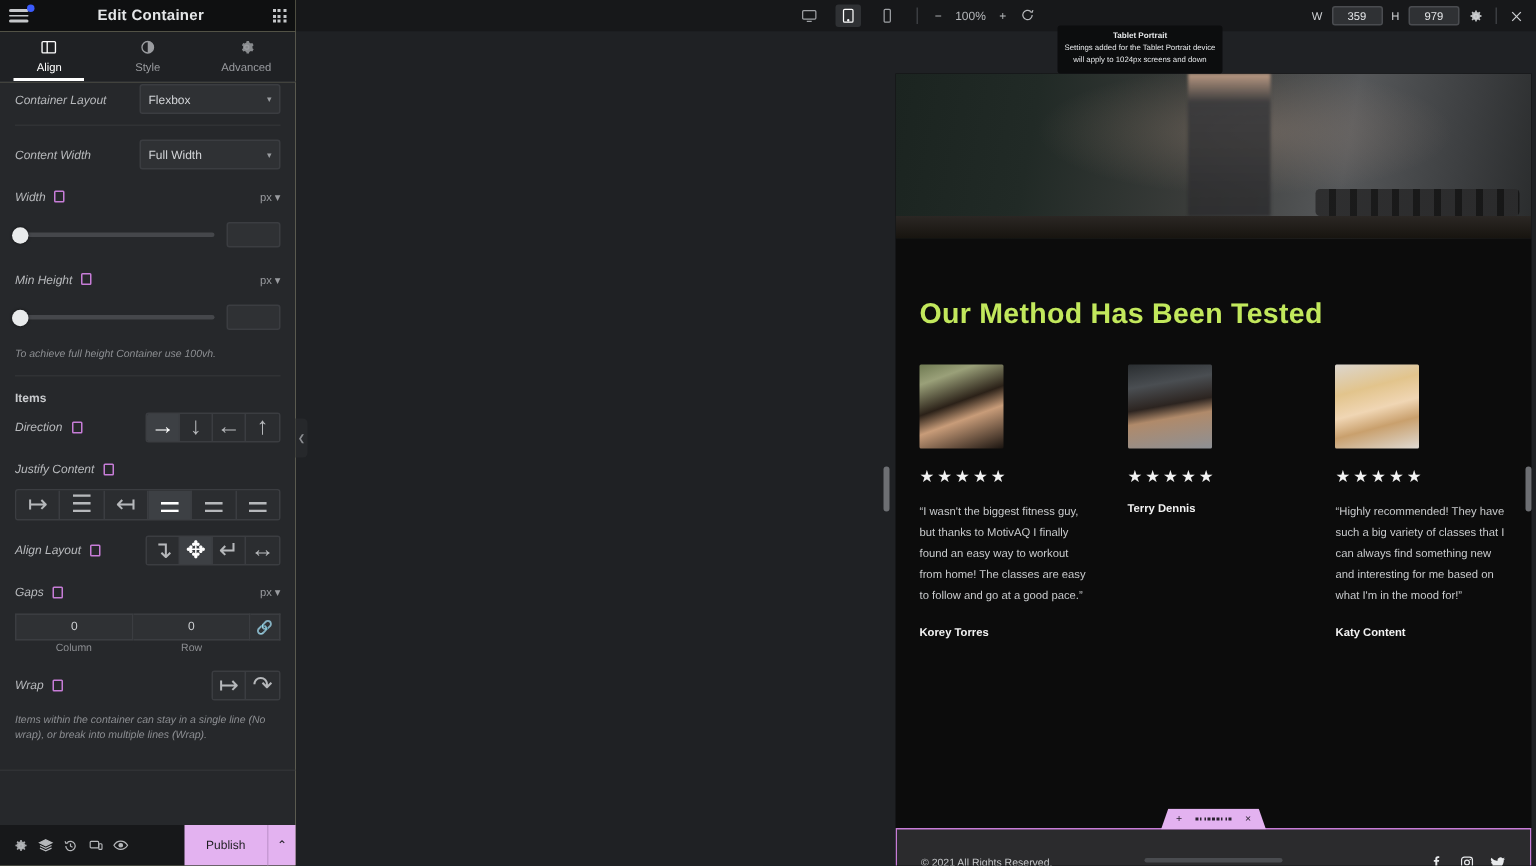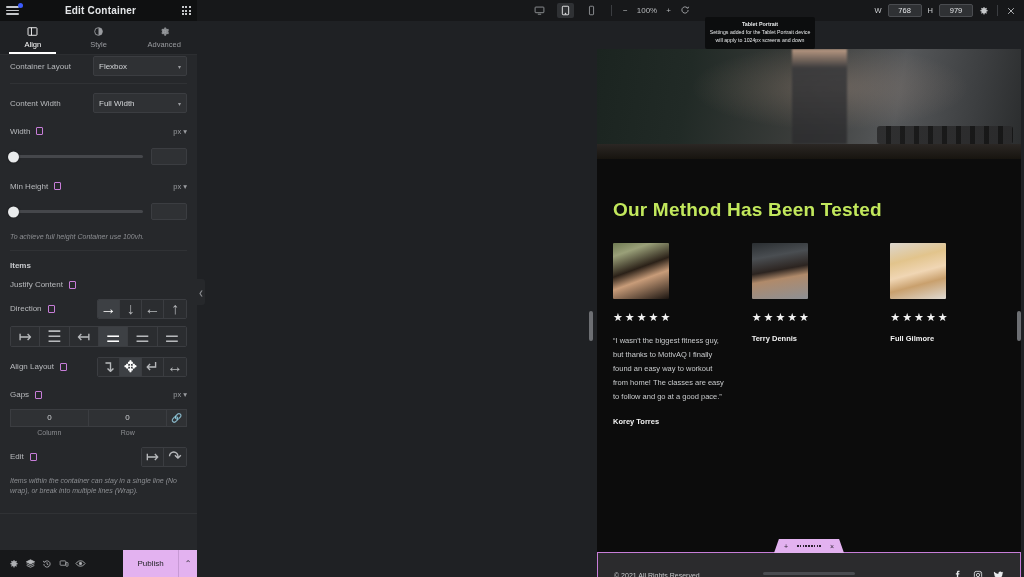--- a/index.html
+++ b/index.html
@@ -51,21 +51,21 @@
     font-size: 11px; font-weight: bold; color: #fff;
     padding: 10px 10px 8px 10px;
   }
   .caret { font-size: 7px; color: #b9bbbe; }
 
   .ctl-block { padding: 0 10px; }
   .row {
     display: flex; align-items: center; justify-content: space-between;
     min-height: 22px; margin-bottom: 6px;
   }
-  .lbl { font-size: 8px; color: #b8babd; display: flex; align-items: center; gap: 6px; }
+  .lbl { font-size: 8px; color: #b8babd; display: flex; align-items: center; gap: 6px; font-style: italic; }
   .dev-ind {
     width: 7px; height: 8px; border: 1px solid #c77dd8; border-radius: 1px; display: inline-block;
   }
   .select {
     width: 94px; height: 20px; background: #2f3134; border: 1px solid #3b3d41; border-radius: 2px;
     display: flex; align-items: center; justify-content: space-between;
     padding: 0 5px; font-size: 8px; color: #d3d5d8; cursor: pointer;
   }
   .select .ar { font-size: 6px; color: #9a9ca0; }
   .divider { height: 1px; background: #303235; margin: 4px 0 8px 0; }
@@ -352,38 +352,38 @@
         </div>
       </div>
 
       <div class="hint">To achieve full height Container use 100vh.</div>
       <div class="divider" style="margin:0 10px 4px 10px;"></div>
 
       <div class="sub-head">Items</div>
 
       <div class="ctl-block">
 
-        <div class="row" style="margin-bottom:2px;">
-          <span class="lbl">
-            <span>Justify Content</span>
-            <span class="dev-ind"></span>
-          </span>
-        </div>
-
         <div class="row">
           <span class="lbl">
             <span>Direction</span>
             <span class="dev-ind"></span>
           </span>
           <div class="btn-group">
             <div class="bg-btn on">→</div>
             <div class="bg-btn">↓</div>
             <div class="bg-btn">←</div>
             <div class="bg-btn">↑</div>
           </div>
+        </div>
+
+        <div class="row" style="margin-bottom:2px;">
+          <span class="lbl">
+            <span>Justify Content</span>
+            <span class="dev-ind"></span>
+          </span>
         </div>
         <div class="btn-group full" style="margin-bottom:9px;">
           <div class="bg-btn">↦</div>
           <div class="bg-btn">☰</div>
           <div class="bg-btn">↤</div>
           <div class="bg-btn on">⚌</div>
           <div class="bg-btn">⚌</div>
           <div class="bg-btn">⚌</div>
         </div>
 
@@ -416,21 +416,21 @@
           <div class="link-btn">🔗</div>
         </div>
         <div class="gap-caps">
           <span>Column</span>
           <span>Row</span>
           <span class="spacer"></span>
         </div>
 
         <div class="row">
           <span class="lbl">
-            <span>Edit</span>
+            <span>Wrap</span>
             <span class="dev-ind"></span>
           </span>
           <div class="btn-group">
             <div class="bg-btn">↦</div>
             <div class="bg-btn">↷</div>
           </div>
         </div>
       </div>
 
       <div class="hint">Items within the container can stay in a single line (No wrap), or break into multiple lines (Wrap).</div>
@@ -518,21 +518,21 @@
             <svg width="10" height="10" viewBox="0 0 16 16" fill="none" stroke="currentColor" stroke-width="1.3">
               <path d="M13 8a5 5 0 1 1-1.6-3.7"></path>
                 <polyline points="13.8,2.8 12.9,5.1 10.6,4.5"></polyline>
             </svg>
           </span>
         </div>
       </div>
 
       <div class="tb-right">
         <span>W</span>
-        <div class="wh-field">768</div>
+        <div class="wh-field">359</div>
         <span>H</span>
         <div class="wh-field">979</div>
         <span class="ic">
           <svg width="10" height="10" viewBox="0 0 16 16" fill="currentColor">
               <circle cx="8" cy="8" r="2.2" fill="none" stroke="currentColor" stroke-width="1.4"></circle>
               <path d="M7.2 1.6h1.6l.2 1.6 1.3.55 1.3-.95 1.13 1.13-.95 1.3.55 1.3 1.6.2v1.6l-1.6.2-.55 1.3.95 1.3-1.13 1.13-1.3-.95-1.3.55-.2 1.6H7.2l-.2-1.6-1.3-.55-1.3.95L3.27 11.1l.95-1.3-.55-1.3-1.6-.2V6.7l1.6-.2.55-1.3-.95-1.3L4.4 2.77l1.3.95 1.3-.55z" opacity=".9"></path>
             </svg>
         </span>
         <span class="vsep"></span>
         <span class="ic">
@@ -572,21 +572,22 @@
 
             <div class="card">
               <div class="avatar av2"></div>
               <div class="stars">★★★★★</div>
               <div class="author">Terry Dennis</div>
             </div>
 
             <div class="card">
               <div class="avatar av3"></div>
               <div class="stars">★★★★★</div>
-              <div class="author">Full Gilmore</div>
+              <div class="quote">“Highly recommended! They have such a big variety of classes that I can always find something new and interesting for me based on what I'm in the mood for!”</div>
+              <div class="author">Katy Content</div>
             </div>
           </div>
         </div>
 
         <div class="footer-wrap">
           <div class="footer-tools">
             <span>+</span>
             <span>
               <span class="ft-grid">
                   <i></i>

